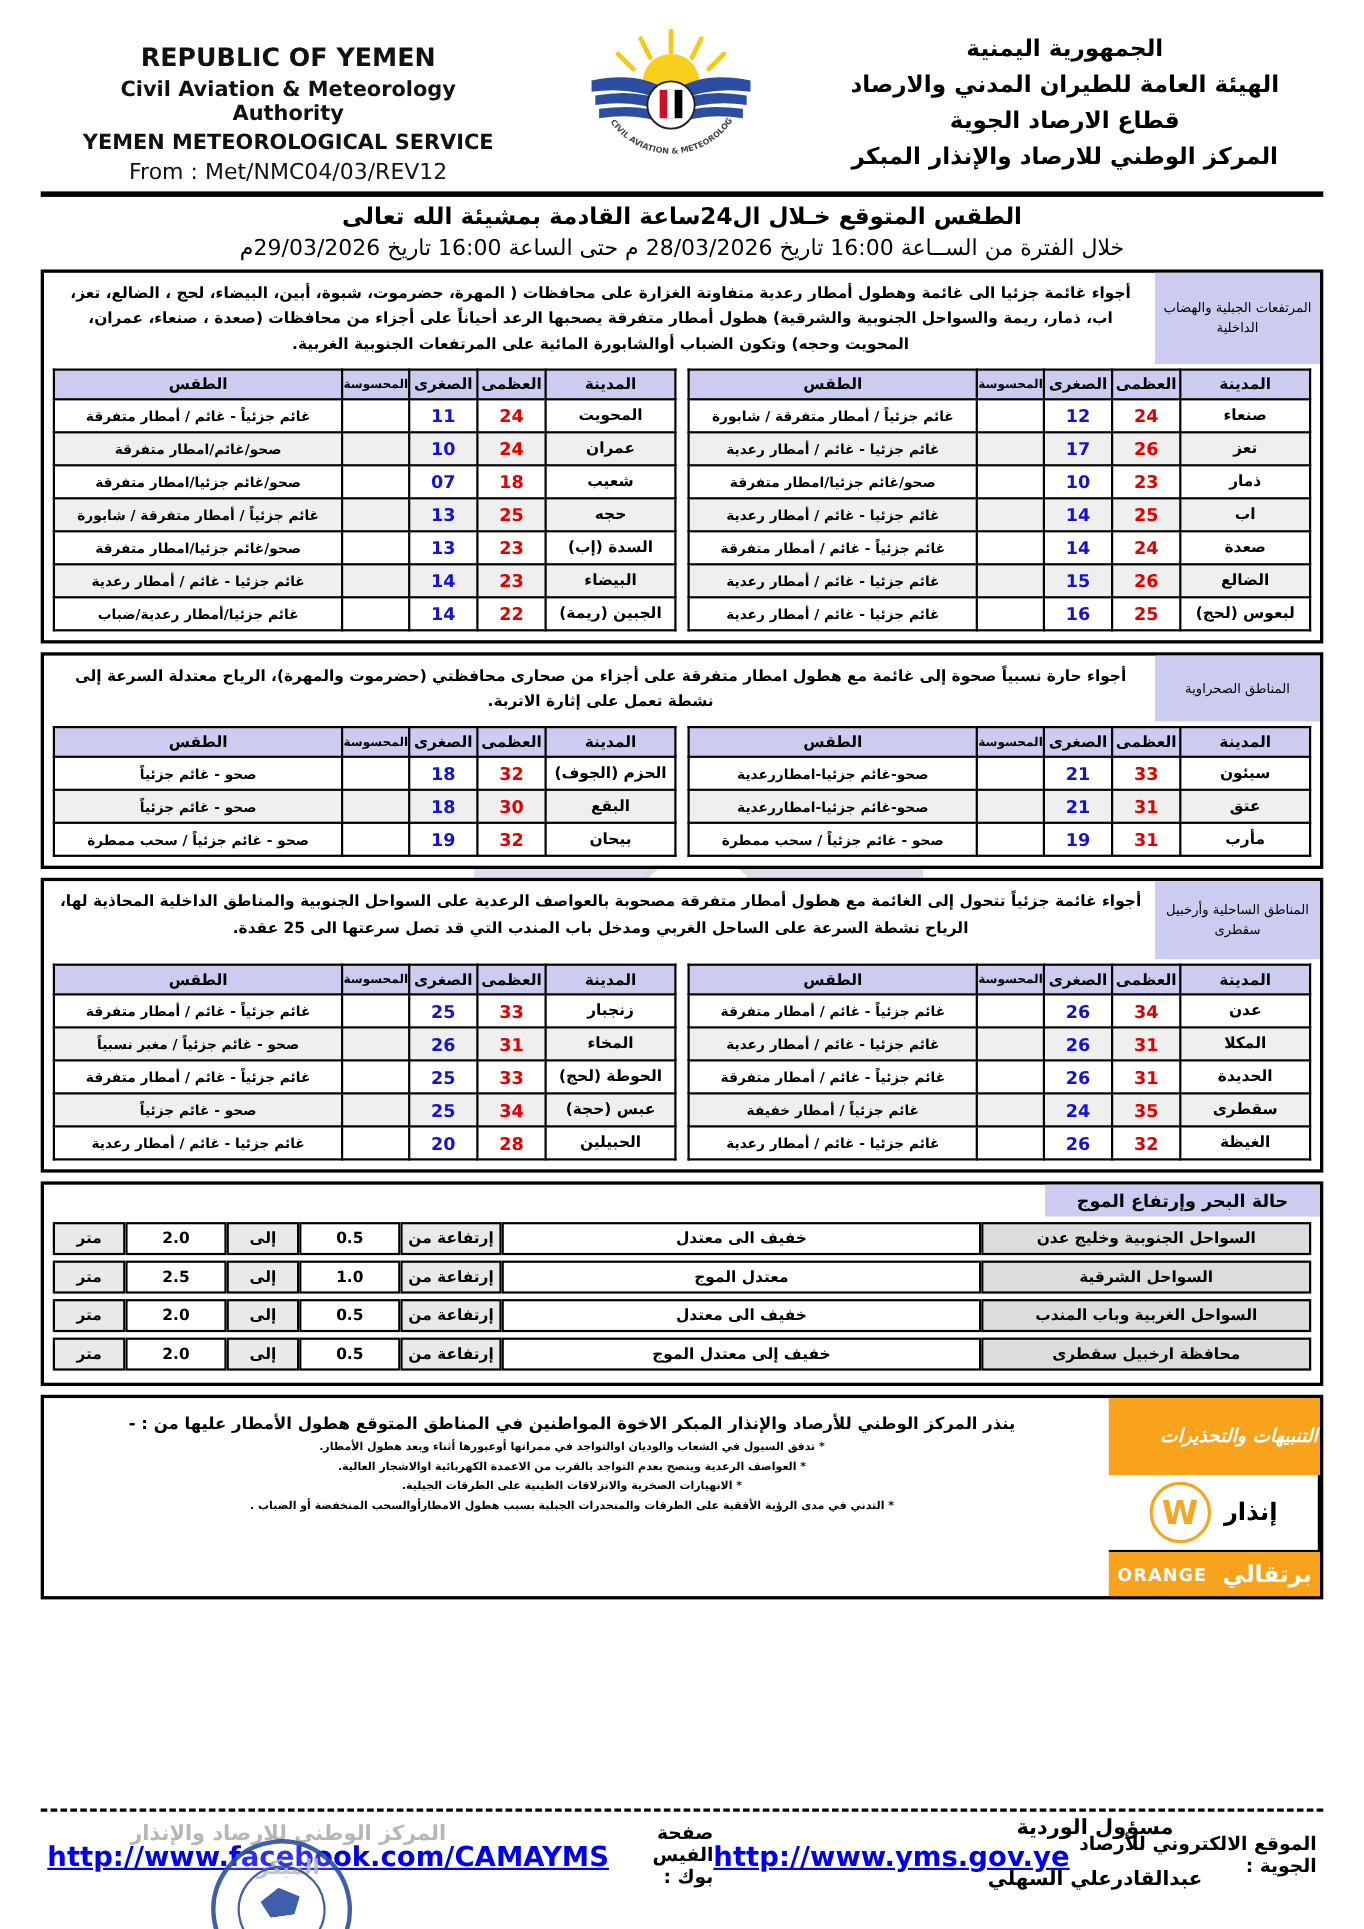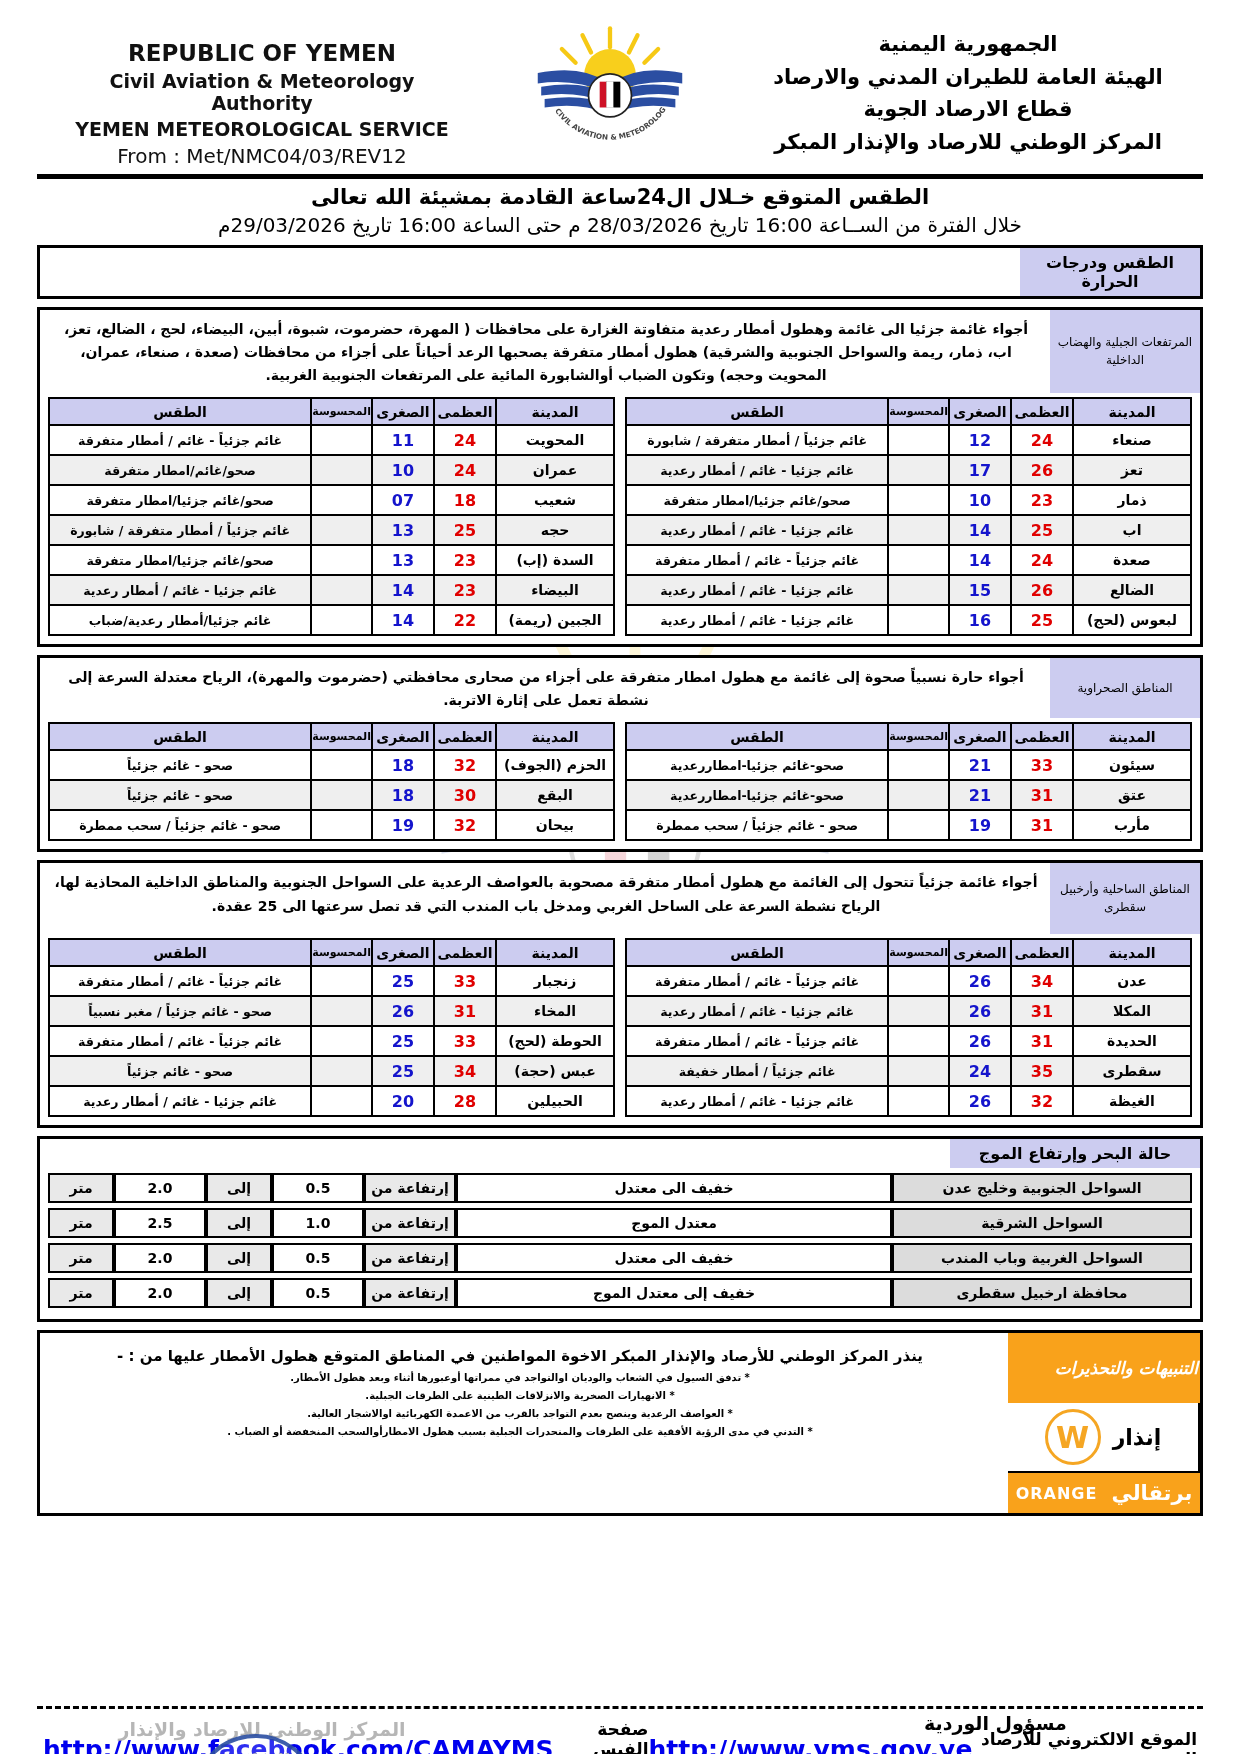--- a/index.html
+++ b/index.html
@@ -177,23 +177,20 @@
         <div>قطاع الارصاد الجوية</div>
         <div>المركز الوطني للارصاد والإنذار المبكر</div>
       </div>
     </div>
 
     <div class="thick-rule"></div>
 
     <div class="doc-title">الطقس المتوقع خـلال ال24ساعة القادمة بمشيئة الله تعالى</div>
     <div class="doc-sub">خلال الفترة من الســاعة 16:00 تاريخ  28/03/2026  م   حتى الساعة 16:00 تاريخ  29/03/2026م</div>
 
-    <div class="box strip-box">
-      <div class="strip-title lav">الطقس ودرجات الحرارة</div>
-    </div>
 
     <div class="box">
       <div class="sect-head">
         <div class="sect-label">المرتفعات الجبلية والهضاب الداخلية</div>
         <div class="sect-desc">أجواء غائمة جزئيا الى غائمة وهطول أمطار رعدية متفاوتة الغزارة على محافظات ( المهرة، حضرموت، شبوة، أبين، البيضاء، لحج ، الضالع، تعز، اب، ذمار، ريمة والسواحل الجنوبية والشرقية) هطول أمطار متفرقة يصحبها الرعد أحياناً على أجزاء من محافظات (صعدة ، صنعاء، عمران، المحويت وحجه) وتكون الضباب أوالشابورة المائية على المرتفعات الجنوبية الغربية.</div>
       </div>
       <div class="tables-row">
         <div class="half">
           <table class="wx">
             <thead>
@@ -606,23 +603,23 @@
           <span class="warn-lvl-ar">برتقالي</span>
           <span class="warn-lvl-en">ORANGE</span>
         </div>
       </div>
       <div class="warn-main">
         <div class="warn-intro">ينذر المركز الوطني للأرصاد والإنذار المبكر الاخوة المواطنين في المناطق المتوقع هطول الأمطار عليها من : -</div>
         <div>
 
             <div class="warn-item">* تدفق السيول في الشعاب والوديان اوالتواجد في ممراتها أوعبورها أثناء وبعد هطول الأمطار.</div>
 
+            <div class="warn-item">* العواصف الرعدية وينصح بعدم التواجد بالقرب من الاعمدة الكهربائية اوالاشجار العالية.</div>
+
             <div class="warn-item">* الانهيارات الصخرية والانزلاقات الطينية على الطرقات الجبلية.</div>
-
-            <div class="warn-item">* العواصف الرعدية وينصح بعدم التواجد بالقرب من الاعمدة الكهربائية اوالاشجار العالية.</div>
 
             <div class="warn-item">* التدني في مدى الرؤية الأفقية على الطرقات والمنحدرات الجبلية بسبب هطول الامطارأوالسحب المنخفضة أو الضباب .</div>
           </div>
       </div>
     </div>
 
     <div class="footer">
       <div class="sign">
         <div class="s1">مسؤول الوردية</div>
         <div class="s2">عبدالقادرعلي السهلي</div>

